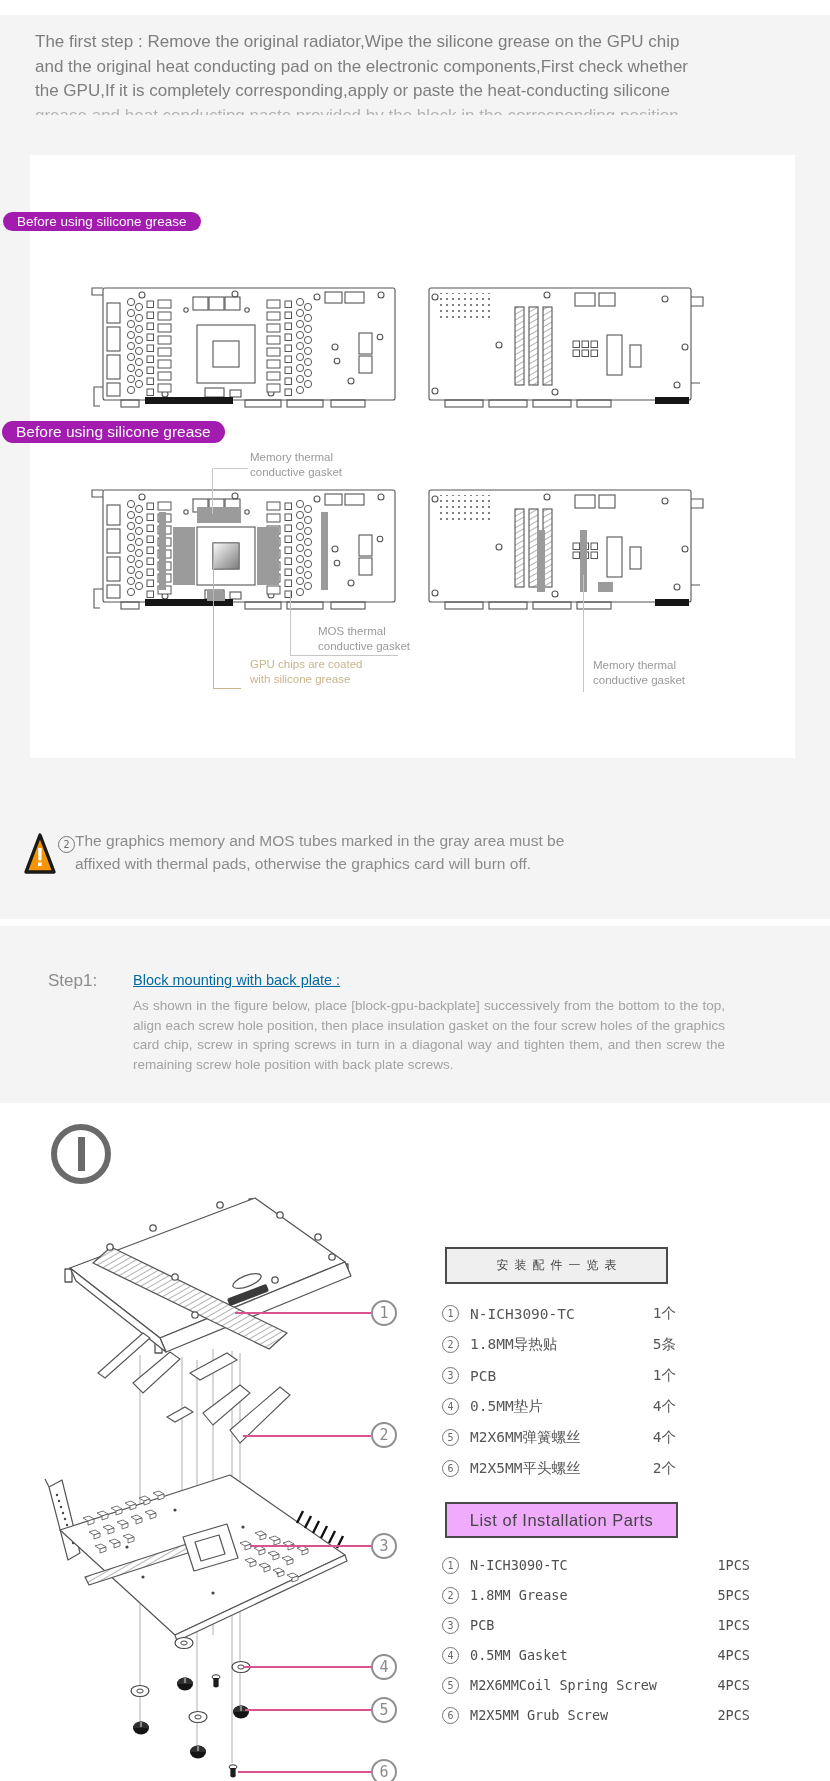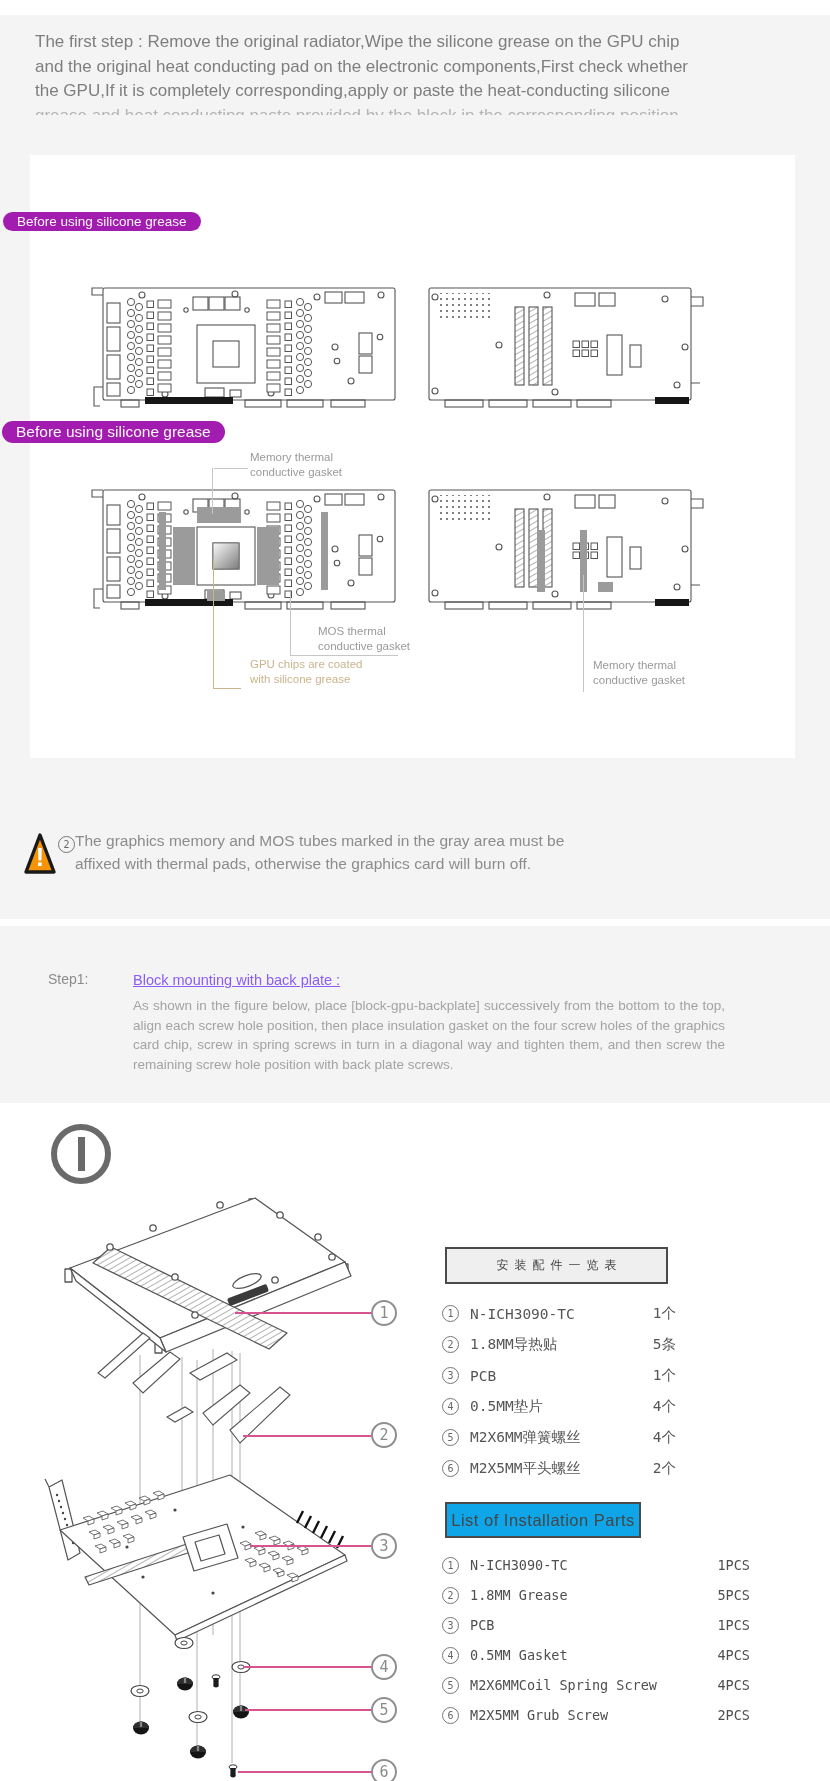--- a/index.html
+++ b/index.html
@@ -271,22 +271,22 @@
 
   <svg class="z2" style="left:24px;top:831px" width="32" height="46" viewBox="0 0 32 46">
     <polygon points="16,4 30,41 2,41" fill="#f49406" stroke="#1a1a1a" stroke-width="3.4" stroke-linejoin="round"></polygon>
     <text x="16" y="35" text-anchor="middle" font-size="25" font-weight="bold" fill="#fff" font-family="Liberation Sans, sans-serif">!</text>
   </svg>
   <div class="abs z2" style="left:58px;top:830px">
     <div class="warnline"><span class="ncirc" style="vertical-align:-2px">2</span><span>The graphics memory and MOS tubes marked in the gray area must be</span></div>
     <div class="warnline" style="padding-left:17px">affixed with thermal pads, otherwise the graphics card will burn off.</div>
   </div>
 
-  <div class="abs z2" style="left:48px;top:971px;font-size:14px;color:#8c8c8c">Step1:</div>
-  <div class="abs z2" style="left:133px;top:972px;font-size:14.5px;color:#8b5cf6;text-decoration:underline;white-space:nowrap">Block mounting with back plate : </div>
+  <div class="abs z2" style="left:48px;top:971px;font-size:17px;color:#8c8c8c">Step1:</div>
+  <div class="abs z2" style="left:133px;top:972px;font-size:14.5px;color:#0369a1;text-decoration:underline;white-space:nowrap">Block mounting with back plate : </div>
   <div class="abs z2" style="left:133px;top:996px;width:592px;font-size:13.5px;line-height:19.5px;color:#a3a3a3;text-align:justify">As shown in the figure below, place [block-gpu-backplate] successively from the bottom to the top, align each screw hole position, then place insulation gasket on the four screw holes of the graphics card chip, screw in spring screws in turn in a diagonal way and tighten them, and then screw the remaining screw hole position with back plate screws.</div>
 
   <div class="figc" style="left:51px;top:1124px">
     <div class="figbar"></div>
   </div>
 
   <svg class="z2" style="left:35px;top:1185px" width="375" height="596" viewBox="0 0 375 596">
     <defs>
       <g id="wsh">
           <ellipse rx="9" ry="5.5" fill="#fff" stroke="#444" stroke-width="1.2"></ellipse>
@@ -467,21 +467,21 @@
         <span class="pname u">M2X6MM弹簧螺丝</span>
         <span class="pqty">4个</span>
       </div>
     <div class="prow">
         <span class="ncirc">6</span>
         <span class="pname u">M2X5MM平头螺丝</span>
         <span class="pqty">2个</span>
       </div>
   </div>
 
-  <div class="tbox" style="left:445px;top:1502px;width:196px;height:36px;font-size:16.5px;letter-spacing:.5px;background:#0ea5e9">List of Installation Parts</div>
+  <div class="tbox" style="left:445px;top:1502px;width:233px;height:36px;font-size:16.5px;letter-spacing:.5px;background:#f0abfc">List of Installation Parts</div>
   <div class="abs z3 en" style="left:442px;top:1550px;width:308px">
     <div class="prow">
         <span class="ncirc">1</span>
         <span class="pname">N-ICH3090-TC</span>
         <span class="pqty">1PCS</span>
       </div>
     <div class="prow">
         <span class="ncirc">2</span>
         <span class="pname">1.8MM Grease</span>
         <span class="pqty">5PCS</span>

